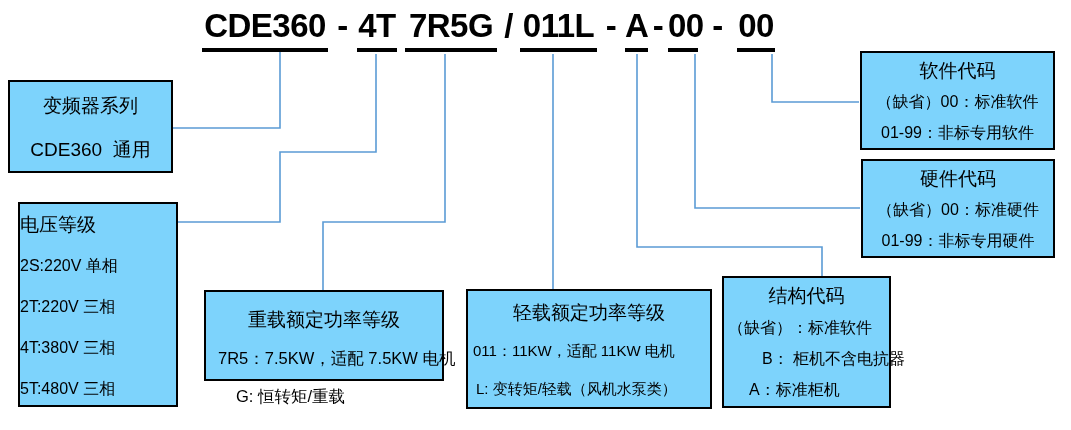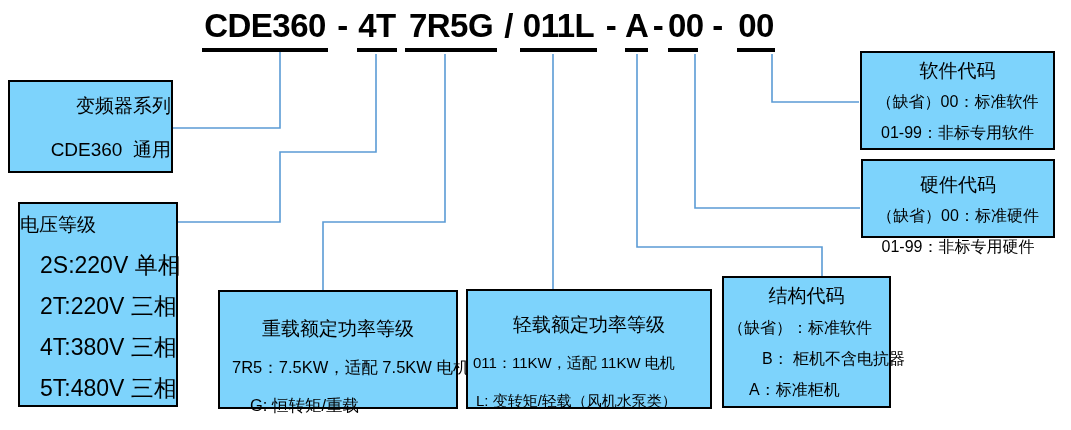--- a/index.html
+++ b/index.html
@@ -70,50 +70,50 @@
     position: absolute;
     border: 2px solid #000000;
     background: #7dd3fc;
     box-sizing: border-box;
     z-index: 1;
   }
   .box .bt { font-size: 19px; }
   .box .ln { white-space: pre; }
 
   #box-series { left: 8px; top: 80px; width: 165px; height: 93px; padding-top: 2px; }
-  #box-series .bt, #box-series .ln { line-height: 44px; font-size: 19px; text-align: right; }
+  #box-series .bt, #box-series .ln { line-height: 44px; font-size: 19px; text-align: center; }
 
   #box-voltage { left: 18px; top: 202px; width: 160px; height: 205px; }
   #box-voltage .bt { line-height: 41px; text-align: left; }
-  #box-voltage .ln { line-height: 41px; padding-left: 20px; font-size: 23px; }
+  #box-voltage .ln { line-height: 41px; font-size: 16px; }
 
-  #box-heavy { left: 218px; top: 290px; width: 240px; height: 119px; padding-top: 18px; }
+  #box-heavy { left: 204px; top: 290px; width: 240px; height: 91px; padding-top: 9px; }
   #box-heavy .bt { line-height: 38px; text-align: center; }
   #box-heavy .ln { line-height: 38px; font-size: 16.5px; }
   #box-heavy .ln.l0 { padding-left: 12px; }
   #box-heavy .ln.l1 { padding-left: 30px; }
 
   #box-light { left: 466px; top: 289px; width: 246px; height: 120px; padding-top: 3px; }
-  #box-light .bt { line-height: 38px; text-align: center; margin-top: 12px; }
+  #box-light .bt { line-height: 38px; text-align: center; }
   #box-light .ln { line-height: 38px; font-size: 15px; }
   #box-light .ln.l0 { padding-left: 5px; }
   #box-light .ln.l1 { padding-left: 8px; }
 
   #box-structure { left: 722px; top: 276px; width: 169px; height: 132px; padding-top: 2px; }
   #box-structure .bt { line-height: 32px; text-align: center; }
   #box-structure .ln { line-height: 31px; font-size: 16px; }
   #box-structure .ln.l0 { padding-left: 4px; }
   #box-structure .ln.l1 { padding-left: 25px; }
   #box-structure .ln.l2 { padding-left: 38px; }
 
   #box-software { left: 860px; top: 51px; width: 195px; height: 99px; padding-top: 2px; }
   #box-software .bt { line-height: 31px; text-align: center; }
   #box-software .ln { line-height: 31px; font-size: 16px; text-align: center; }
 
-  #box-hardware { left: 861px; top: 159px; width: 194px; height: 79px; padding-top: 8px; }
+  #box-hardware { left: 861px; top: 159px; width: 194px; height: 99px; padding-top: 2px; }
   #box-hardware .bt { line-height: 31px; text-align: center; }
   #box-hardware .ln { line-height: 31px; font-size: 16px; text-align: center; }
 </style>
 </head>
 <body>
 
 <div id="canvas">
 
   <svg id="connectors" viewBox="0 0 1071 430" xmlns="http://www.w3.org/2000/svg">
     <polyline points="173,128 280,128 280,51" stroke="#5B9BD5"></polyline>

